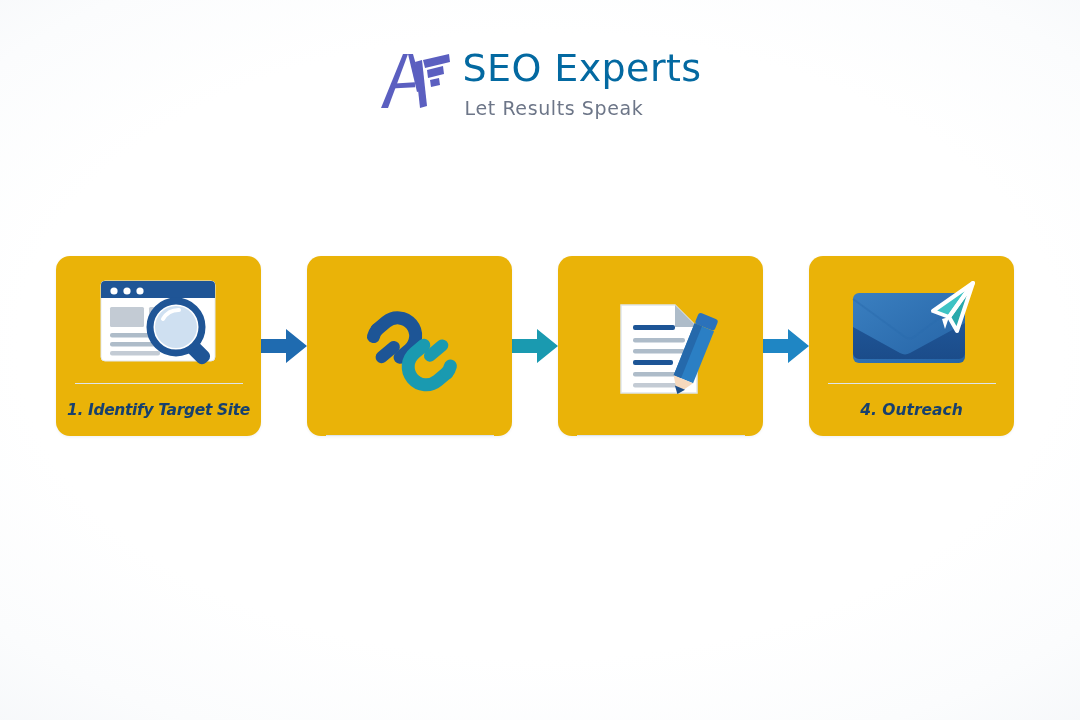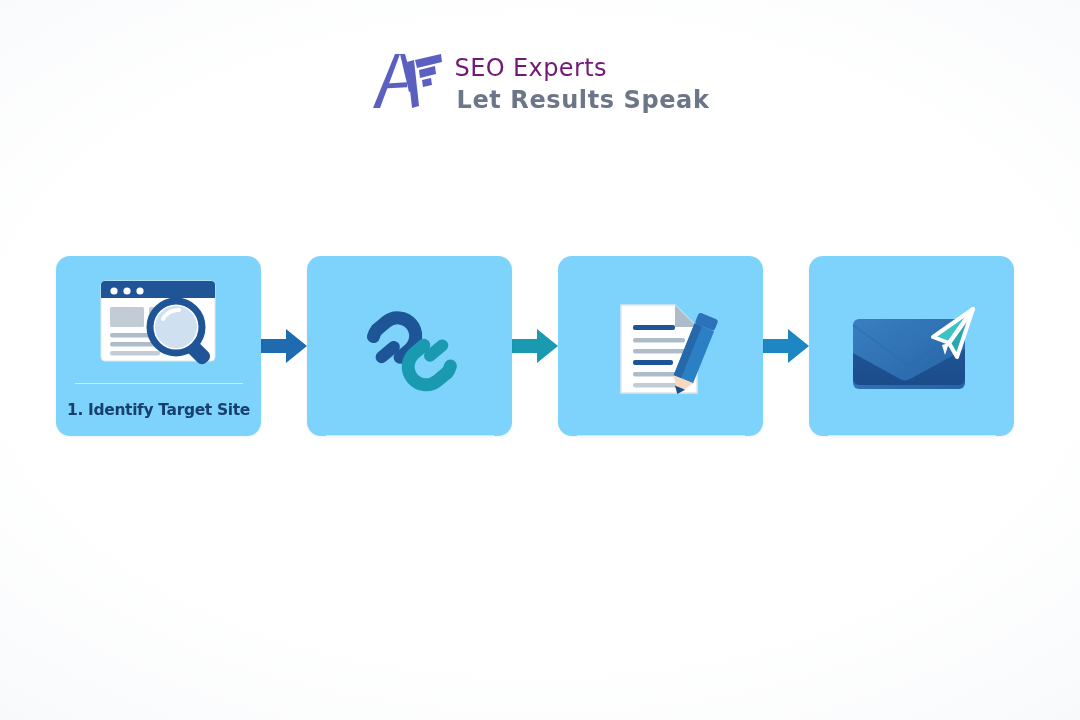--- a/index.html
+++ b/index.html
@@ -45,60 +45,61 @@
     margin-top: 2px;
   }
   .logo-text {
     display: flex;
     flex-direction: column;
     align-items: flex-start;
     padding-top: 2px;
   }
   .logo-title {
     font-family: "DejaVu Sans", sans-serif;
-    font-size: 24px;
+    font-size: 38px;
     line-height: 36px;
     letter-spacing: 0.4px;
-    color: #701a75;
+    color: #0369a1;
     font-weight: 400;
   }
   .logo-tagline {
     font-family: "DejaVu Sans", sans-serif;
-    font-size: 24px;
+    font-size: 19px;
     line-height: 24px;
     letter-spacing: 0.6px;
     color: #6d7688;
-    font-weight: 700;
-    margin-top: 2px;
+    font-weight: 400;
+    margin-top: 10px;
     margin-left: 2px;
   }
 
   
   .flow {
     position: absolute;
     top: 256px;
     left: 56px;
     width: 952px;
     height: 180px;
     display: flex;
     align-items: flex-start;
   }
 
   .card {
     width: 205px;
     height: 180px;
     flex: 0 0 205px;
-    background: #7dd3fc;
+    background: #eab308;
     border-radius: 14px;
     box-shadow: 0 1px 3px rgba(30, 60, 100, 0.07);
     display: flex;
     flex-direction: column;
     align-items: center;
     position: relative;
     box-sizing: border-box;
+    font-style: italic;
   }
   .card-icon {
     flex: 1 1 auto;
     width: 100%;
     display: flex;
     align-items: center;
     justify-content: center;
     padding-top: 6px;
     box-sizing: border-box;
   }
@@ -300,15 +301,18 @@
         <g>
           <polygon points="128,8 88,36 104,42 124,14" fill="#3ec3c4"></polygon>
           <polygon points="128,8 104,42 112,56" fill="#2aa9ac"></polygon>
           <polygon points="97,44 104,42 100,54" fill="#ffffff"></polygon>
           <polygon points="128,8 88,36 104,42 124,14" fill="none" stroke="#ffffff" stroke-width="4" stroke-linejoin="round"></polygon>
           <polygon points="128,8 104,42 112,56" fill="none" stroke="#ffffff" stroke-width="4" stroke-linejoin="round"></polygon>
         </g>
       </svg>
     </div>
     <div class="card-divider"></div>
+    <div class="card-label-wrap">
+      <span class="card-label">4. Outreach</span>
+    </div>
   </div>
 
 </div>
 
 </body></html>

